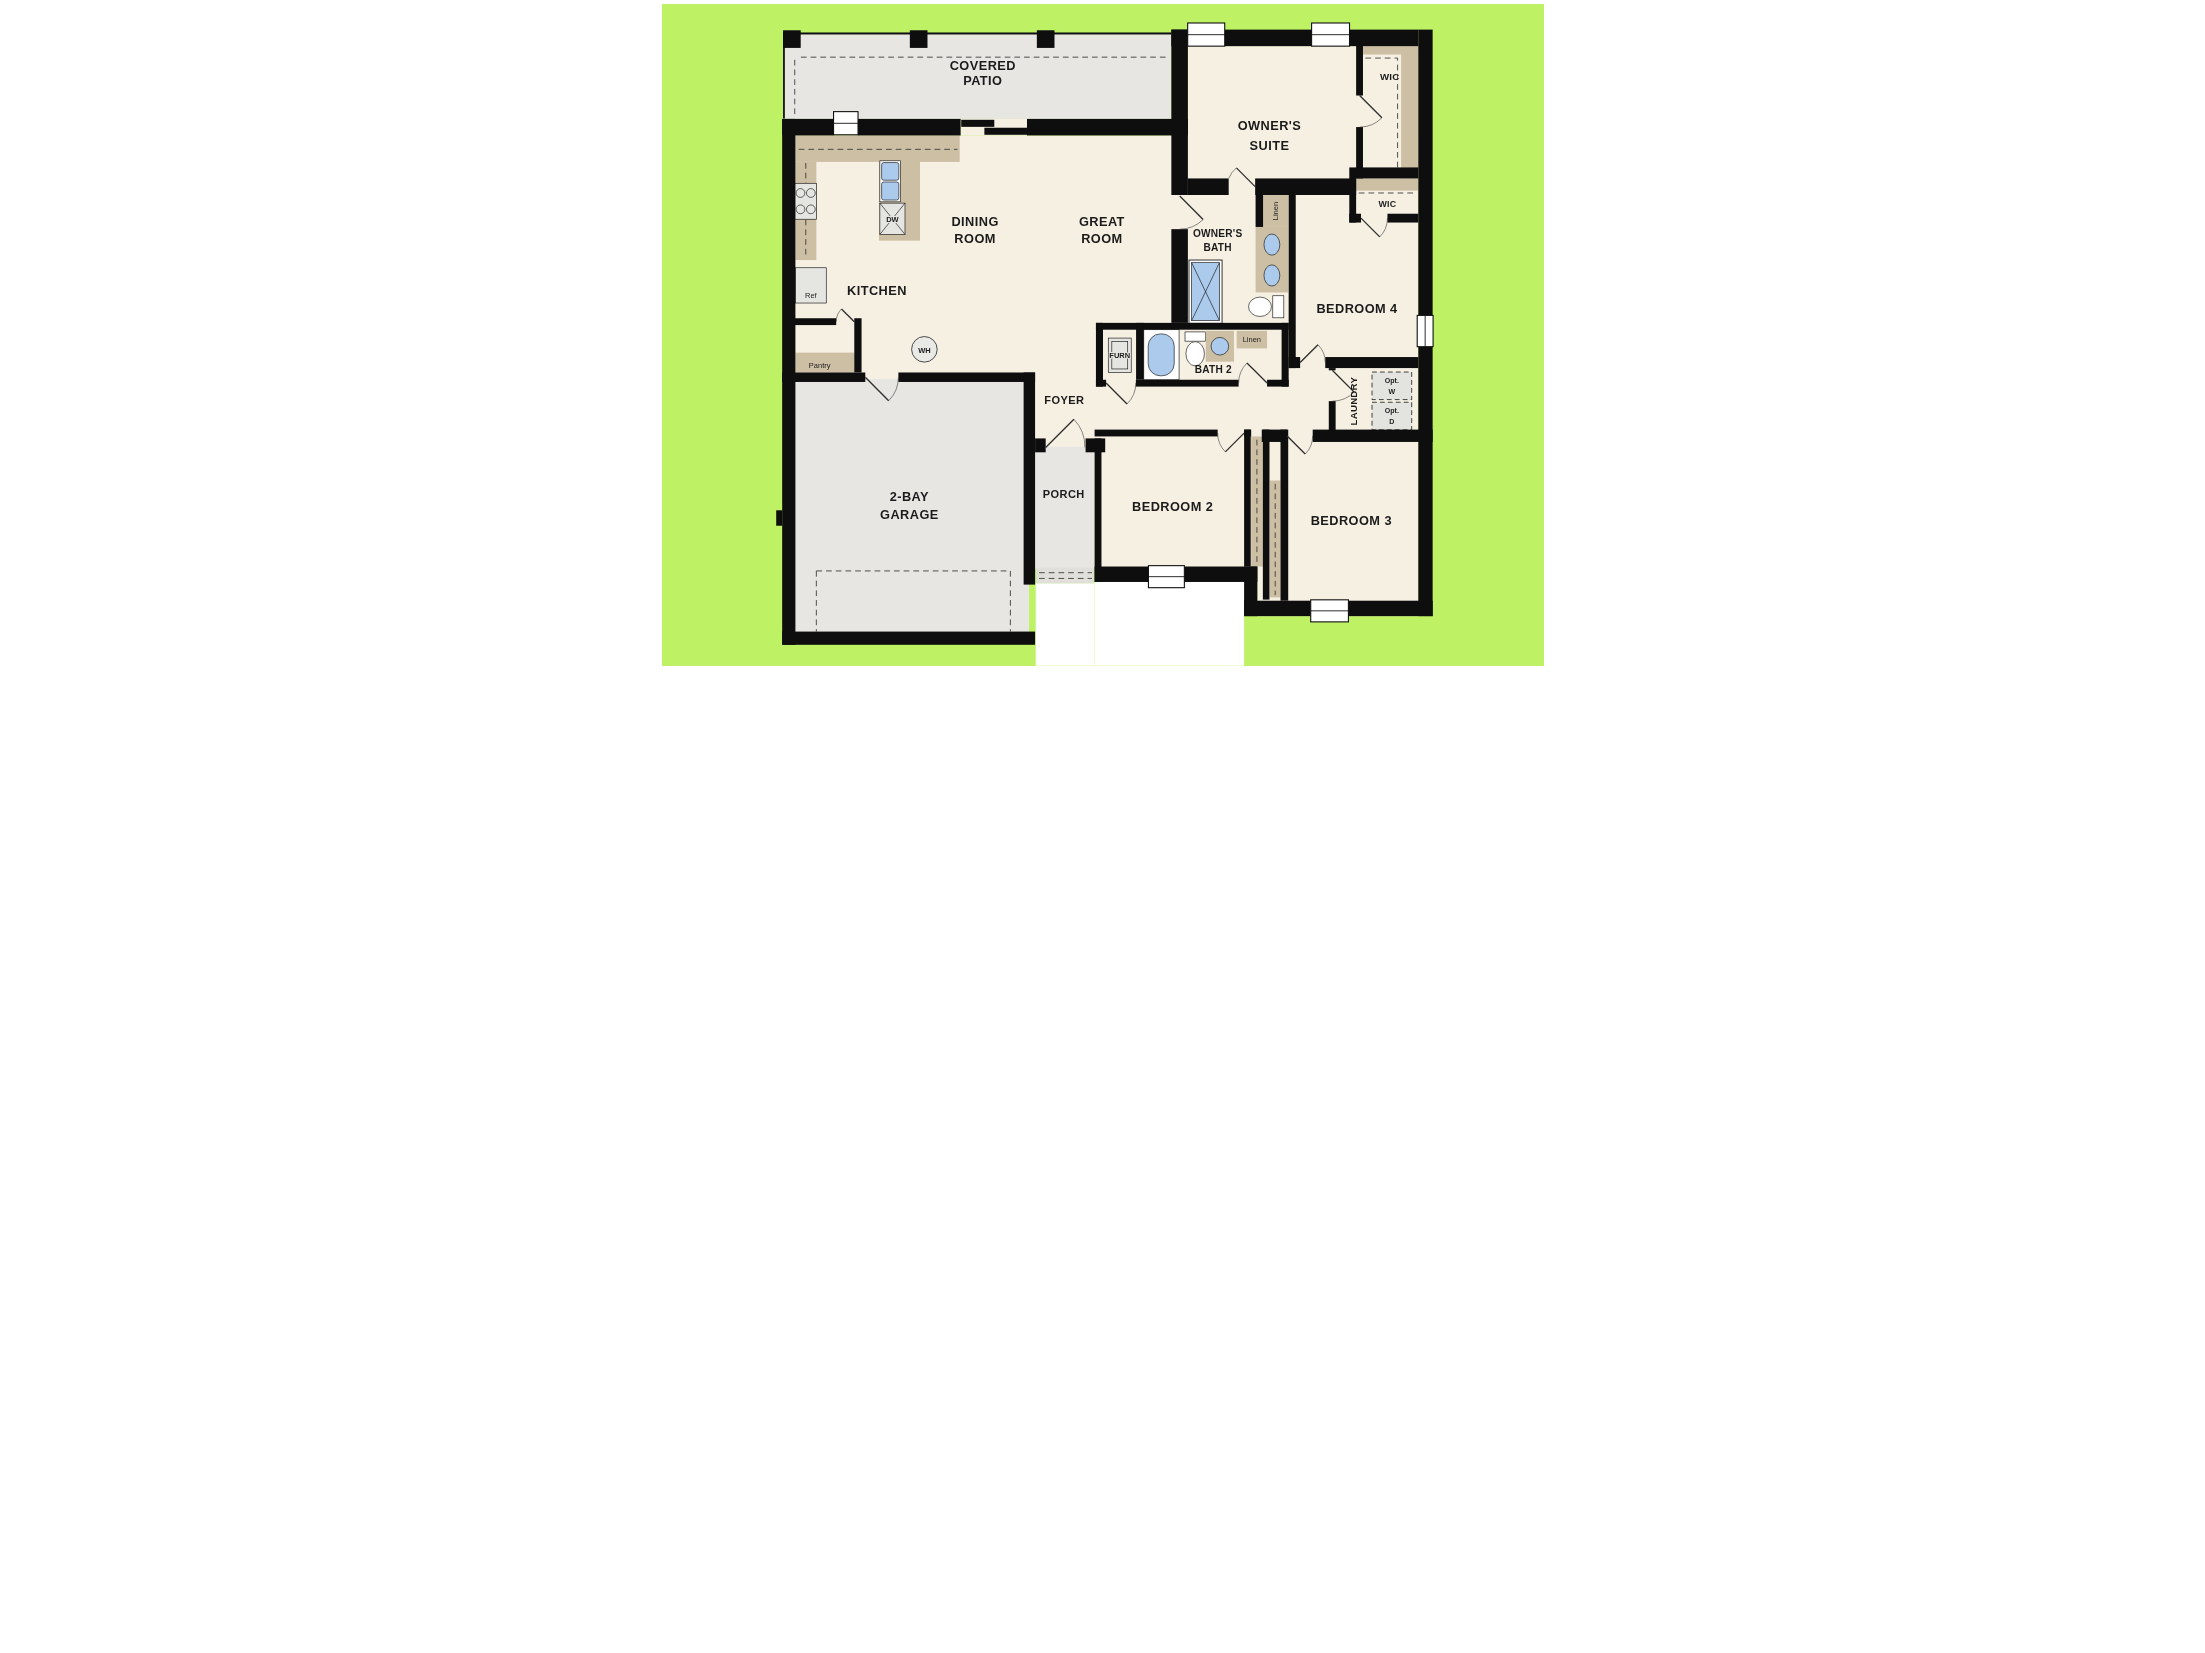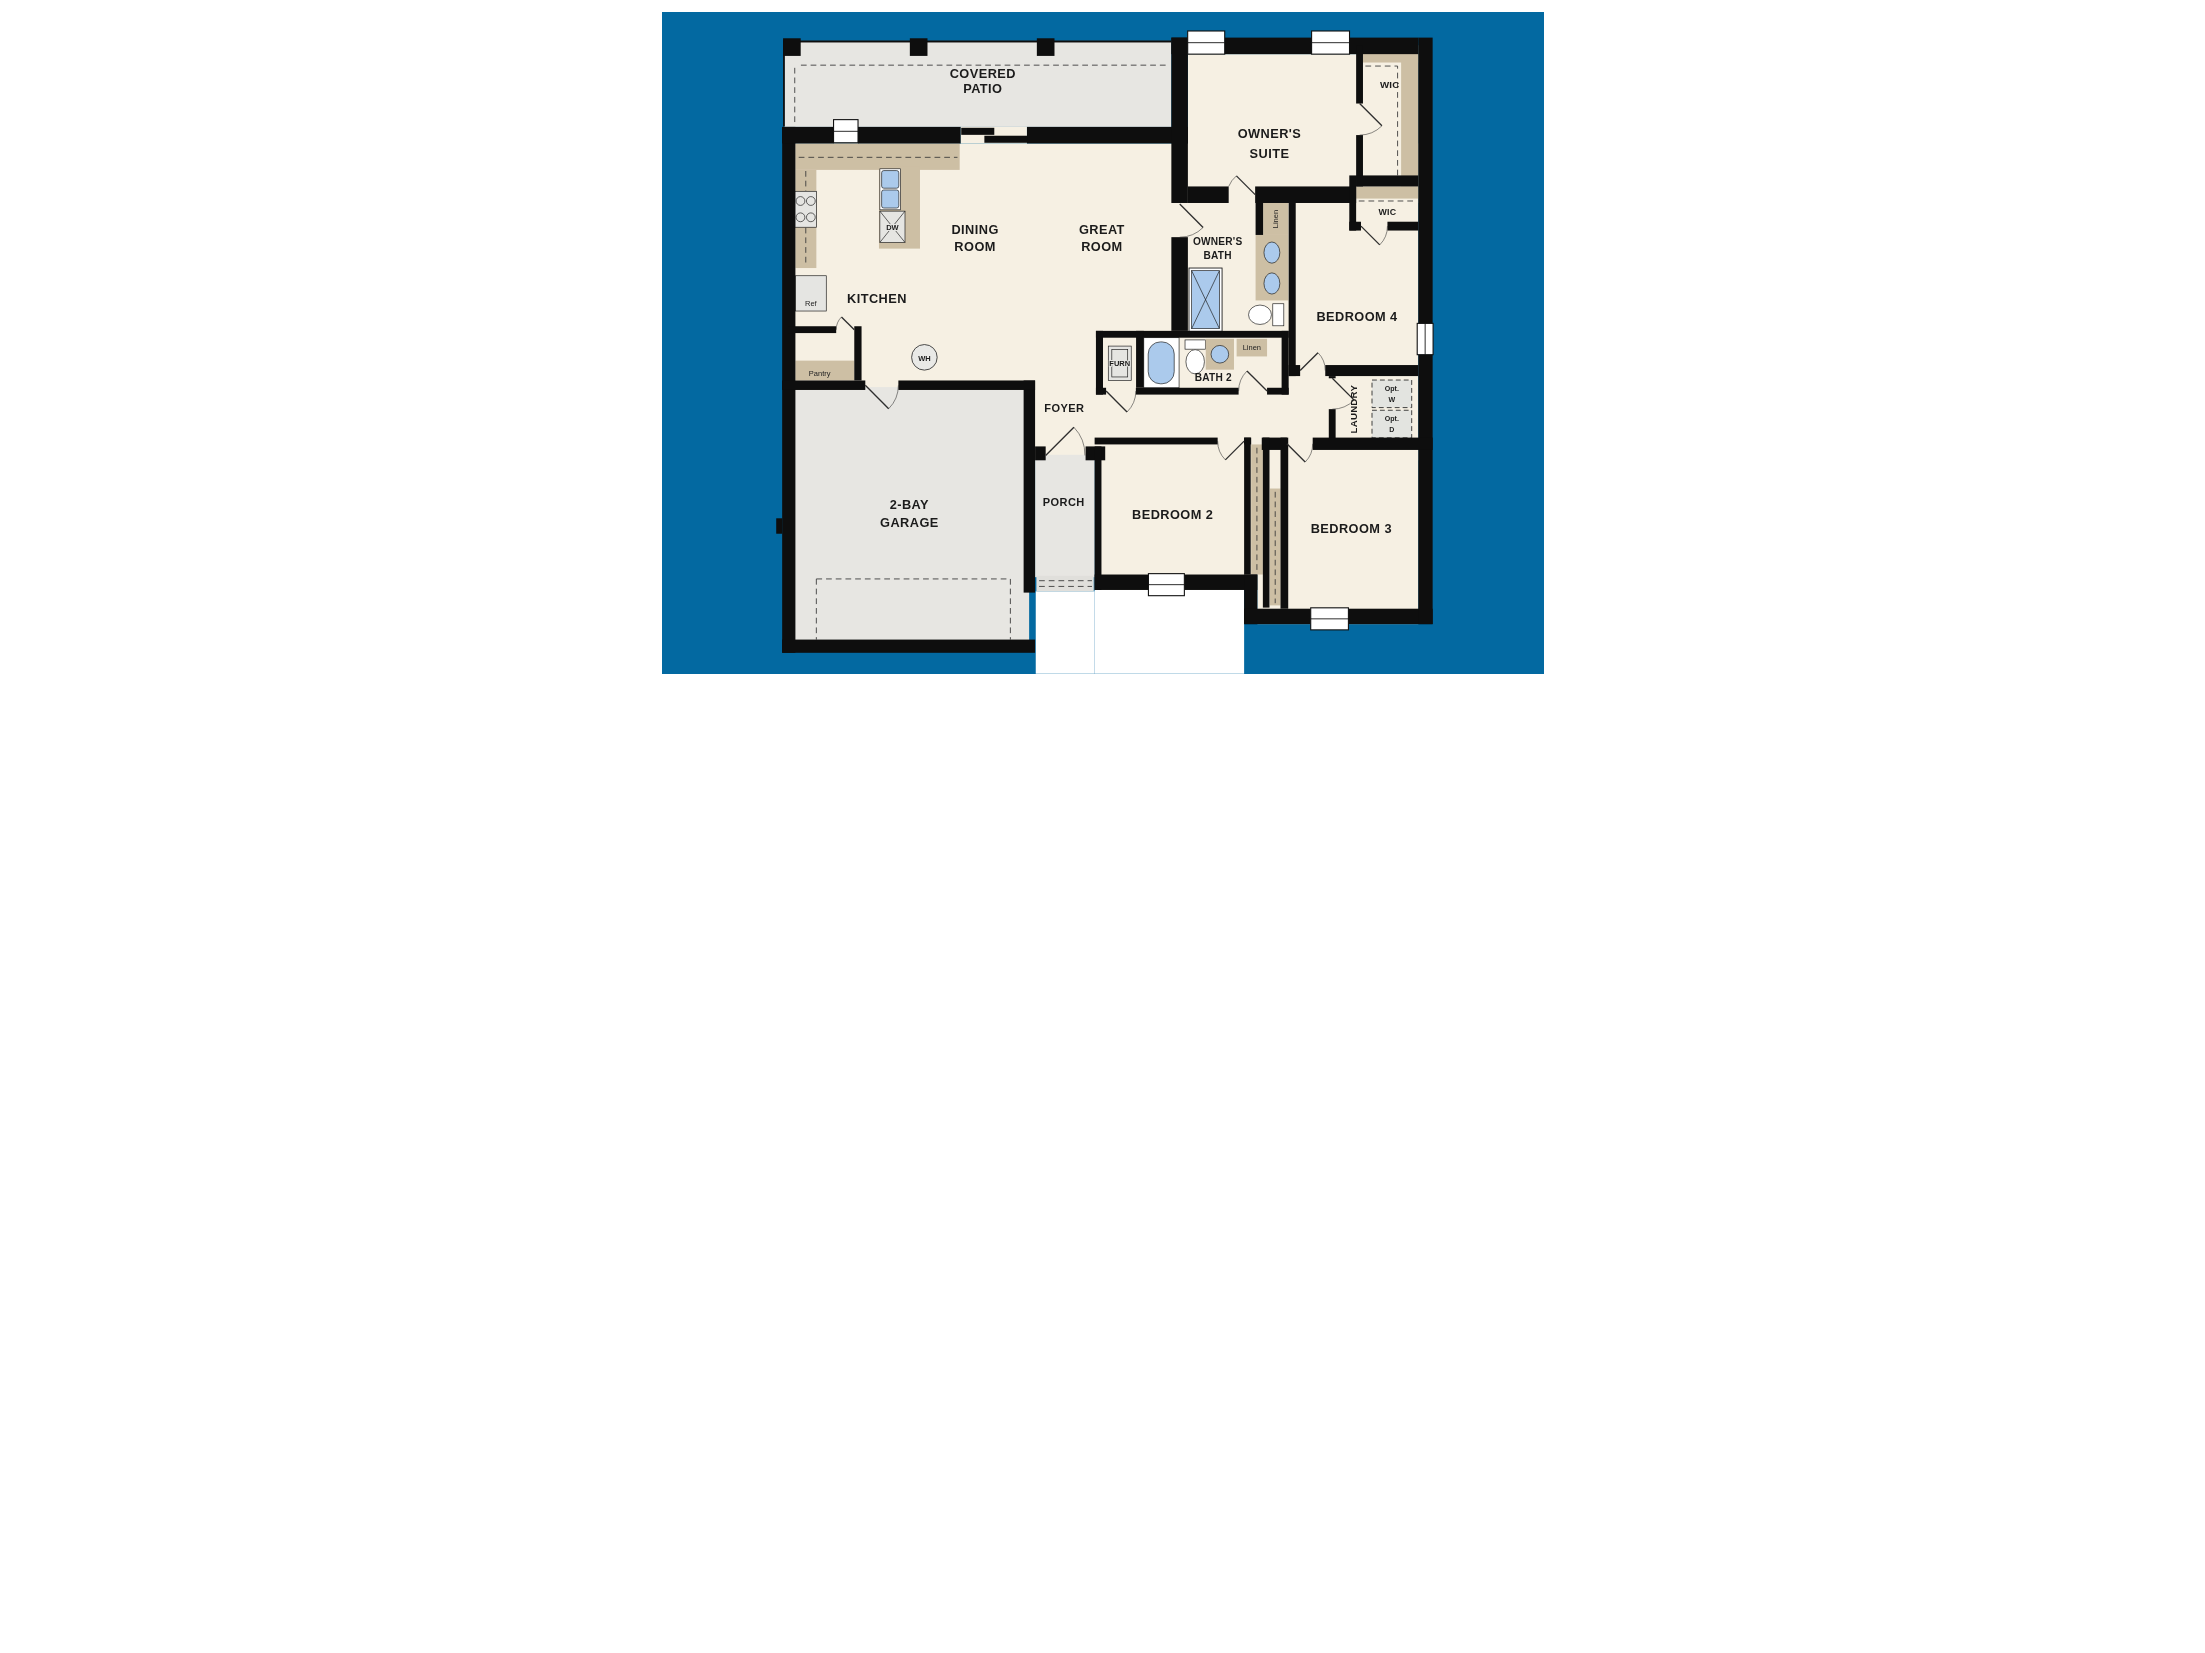--- a/index.html
+++ b/index.html
@@ -1,16 +1,16 @@
 <!DOCTYPE html>
 <html style="font-size:8.8px"><head>
 <meta charset="utf-8">
 <style>
   html,body{margin:0;padding:0;background:#ffffff;}
-  .stage{width:882px;height:662px;margin:12px auto;background:#0369a1;}
+  .stage{width:882px;height:662px;margin:4px auto;background:#bef264;}
   svg{display:block;width:100%;height:100%;}
   text{font-family:"Liberation Sans","DejaVu Sans",sans-serif;font-weight:bold;fill:#1b1b1b;}
   .t58{font-size:58px;letter-spacing:2px;}
   .t50{font-size:50px;letter-spacing:2px;}
   .t46{font-size:46px;letter-spacing:1px;}
   .t44{font-size:44px;letter-spacing:1px;}
   .t40{font-size:40px;letter-spacing:1px;}
   .t34{font-size:34px;font-weight:bold;}
   .t32{font-size:32px;font-weight:bold;}
   .tn{font-weight:normal;font-size:34px;fill:#222;}

